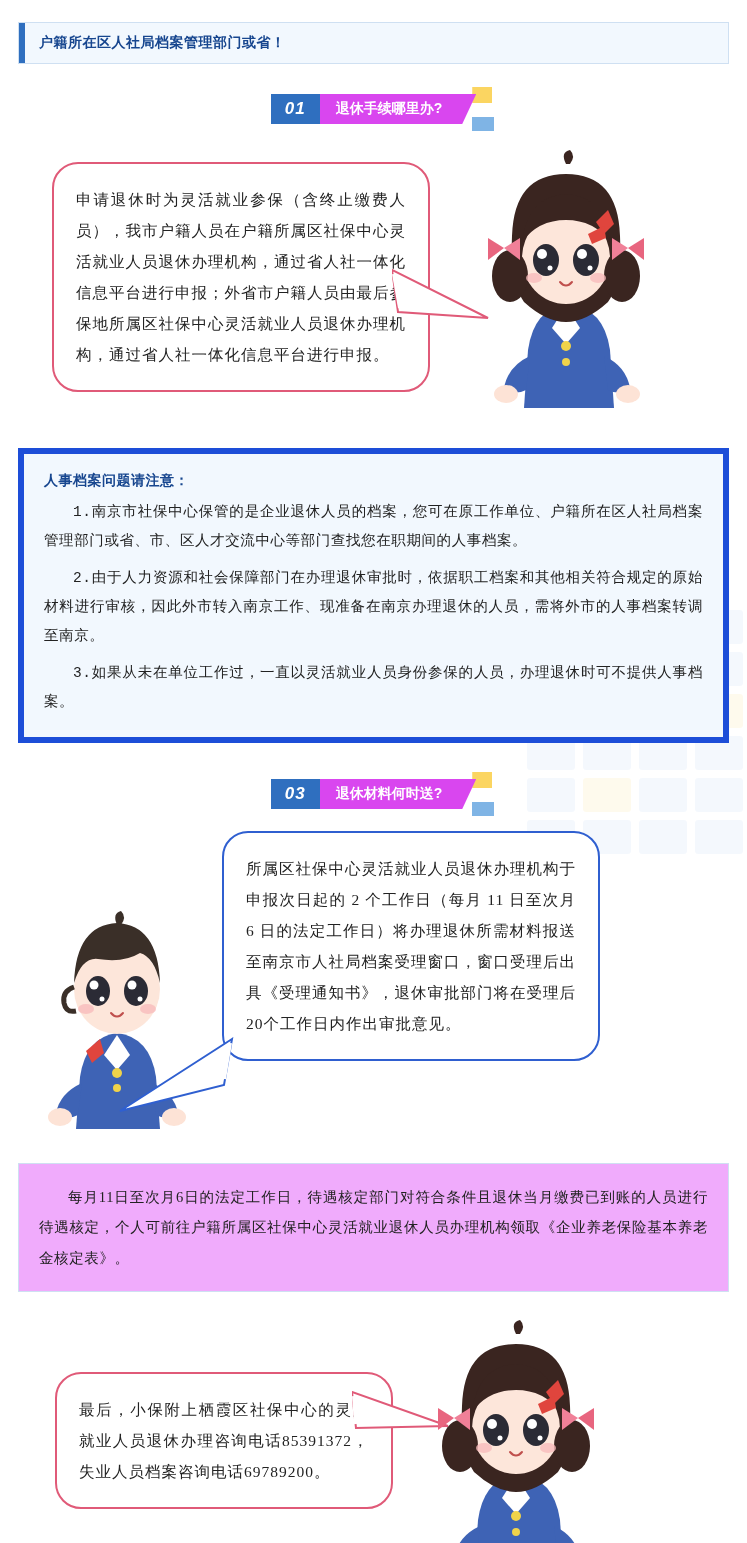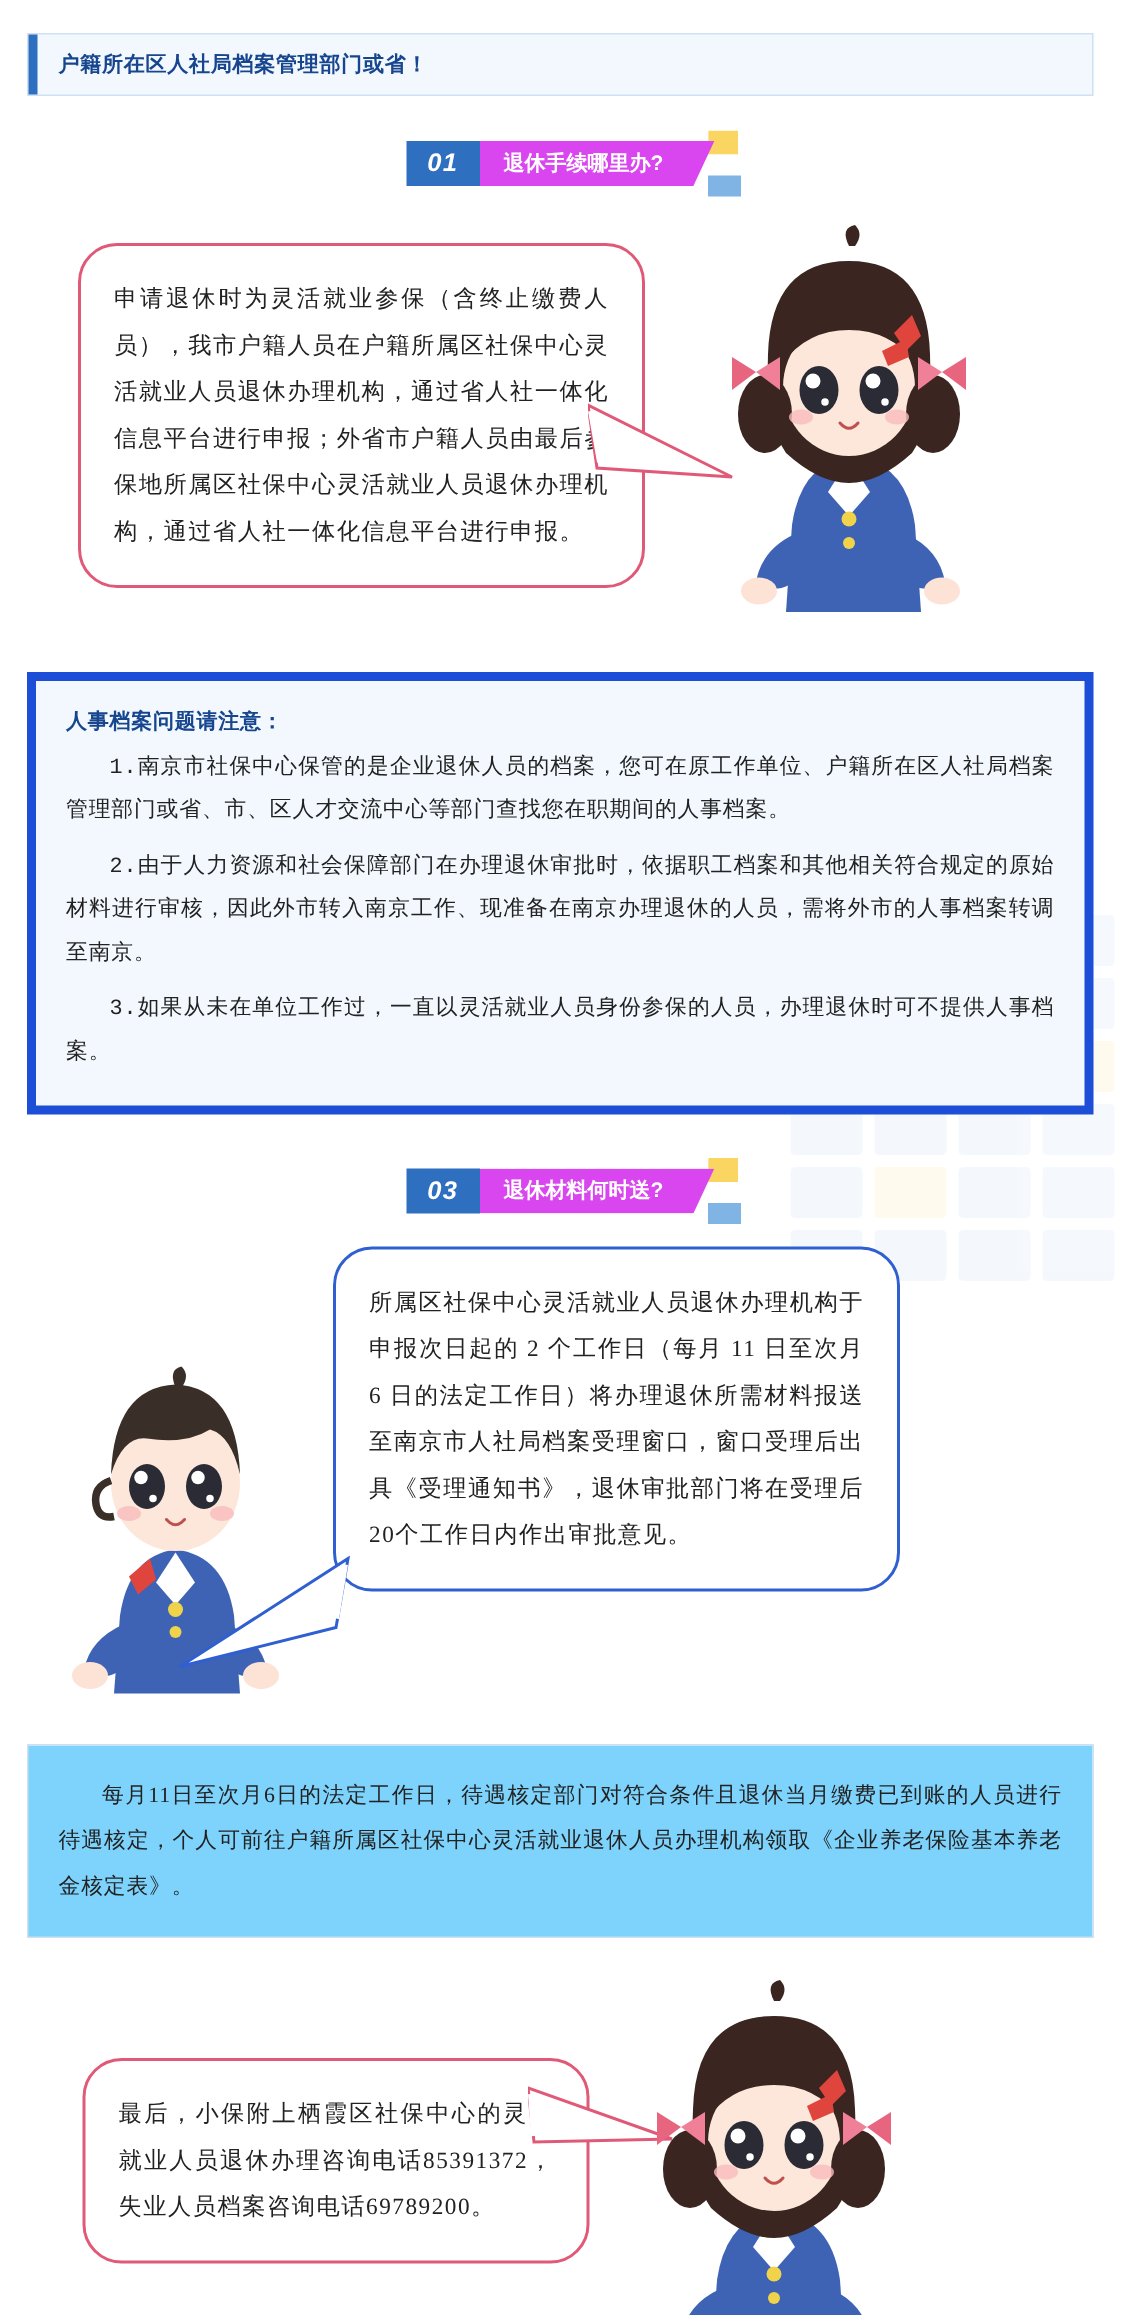--- a/index.html
+++ b/index.html
@@ -164,21 +164,21 @@
     text-align: justify;
     letter-spacing: 0.6px;
   }
   .notebox p:last-child { margin-bottom: 0; }
   .indent { text-indent: 2em; }
 
   
   .panel3 {
     margin: 22px 18px 14px 18px;
     border: 1px solid #cfe0f2;
-    background: #7dd3fc;
+    background: #f0abfc;
     padding: 18px 20px;
     position: relative;
     z-index: 2;
   }
   .panel3 p {
     margin: 0;
     font-family: "Liberation Serif", serif;
     font-size: 14.5px;
     line-height: 2.1;
     letter-spacing: 0.6px;

